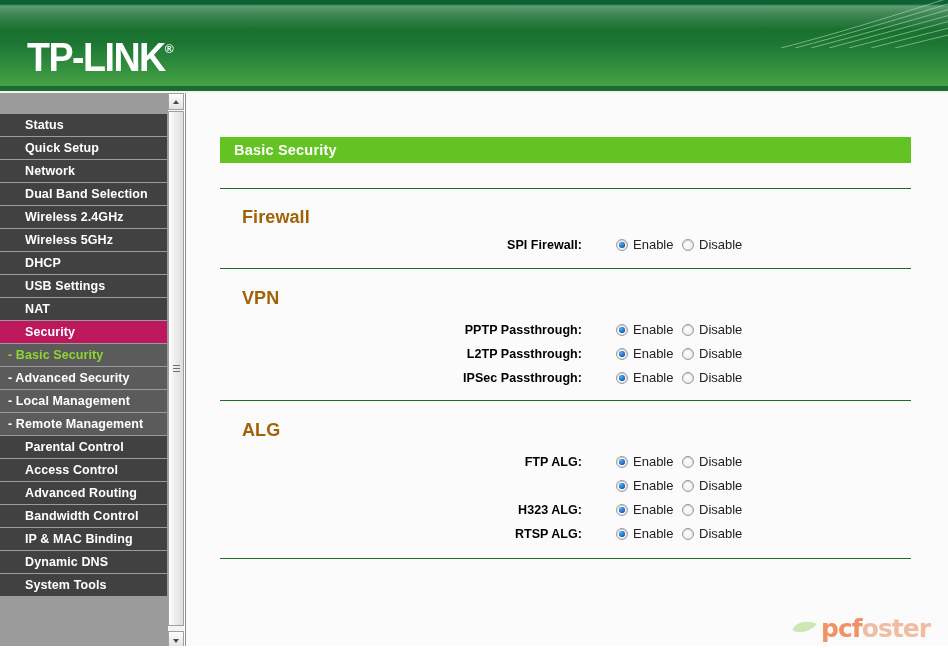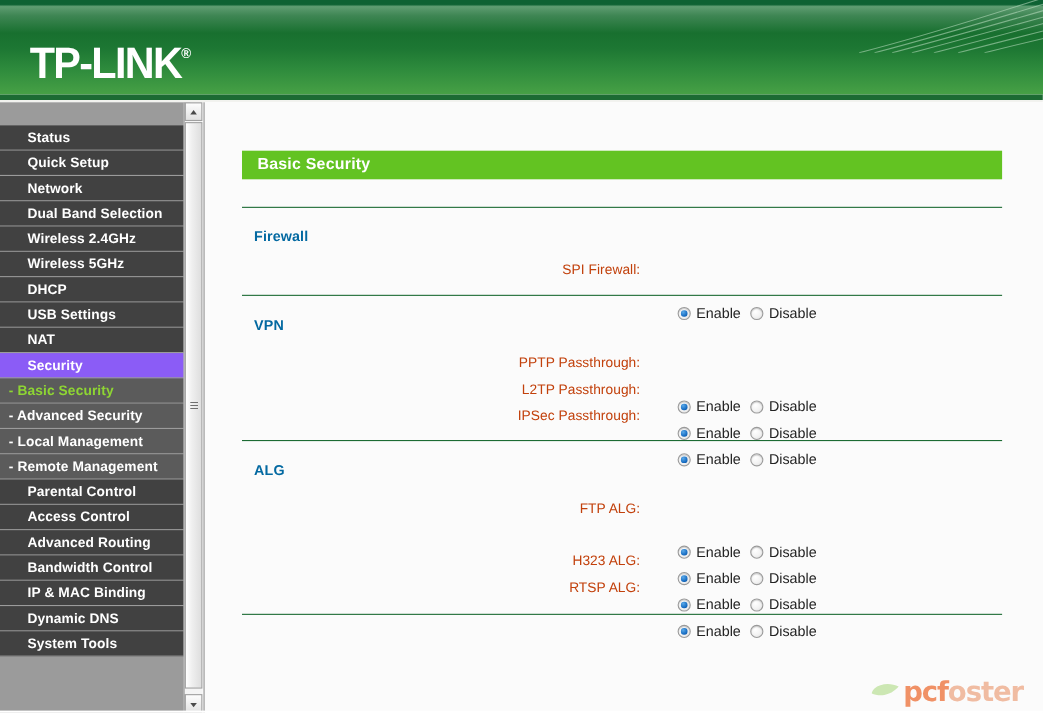--- a/index.html
+++ b/index.html
@@ -105,21 +105,21 @@
     white-space: nowrap;
     letter-spacing: .1px;
     text-shadow: 0 0 0 rgba(0,0,0,0);
   }
   .menu-item.sub {
     background: #5b5b5b;
     padding-left: 8px;
     font-weight: bold;
   }
   .menu-item.active {
-    background: #8b5cf6;
+    background: #be185d;
     color: #ffffff;
   }
   .menu-item.sub.current {
     color: #8ed533;
   }
 
   
   .scrollbar {
     position: absolute;
     left: 167px; top: 93px;
@@ -206,54 +206,53 @@
   .divider {
     position: absolute;
     left: 34px;
     width: 691px;
     height: 0;
     border-top: 1.6px solid #1c6b33;
   }
 
   .section-title {
     position: absolute;
-    left: 45px;
-    color: #0369a1;
-    font-size: 13px;
+    left: 56px;
+    color: #a16207;
+    font-size: 18px;
     font-weight: bold;
     letter-spacing: .1px;
   }
 
   .field-row {
     position: absolute;
     left: 34px;
     width: 691px;
     height: 24px;
   }
   .field-label {
     position: absolute;
     left: 0;
     top: 0;
     width: 362px;
     text-align: right;
     font-size: 12.5px;
-    font-weight: normal;
-    color: #c2410c;
+    font-weight: bold;
+    color: #000000;
     line-height: 24px;
     letter-spacing: .05px;
   }
   .opt {
     position: absolute;
     top: 0;
     height: 24px;
     line-height: 24px;
     font-size: 13px;
     color: #222222;
     white-space: nowrap;
-    margin-top: 40px;
   }
   .opt.enable  { left: 396px; }
   .opt.disable { left: 462px; }
 
   .radio {
     display: inline-block;
     width: 12px;
     height: 12px;
     border-radius: 50%;
     vertical-align: -2px;

